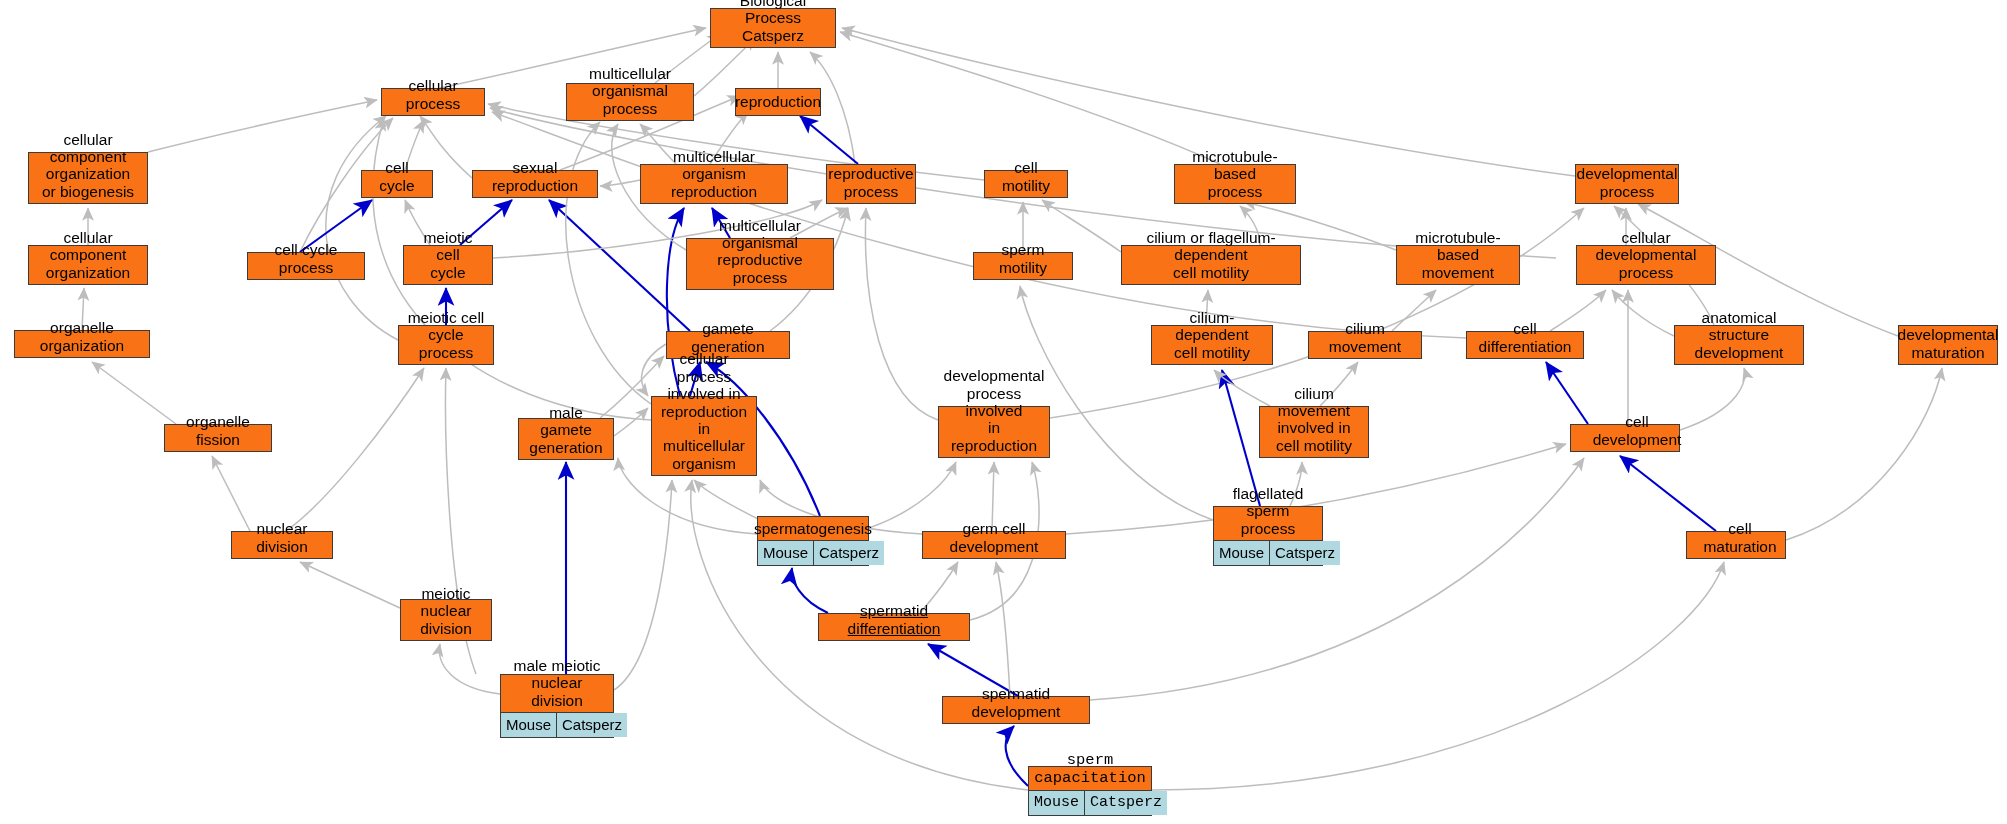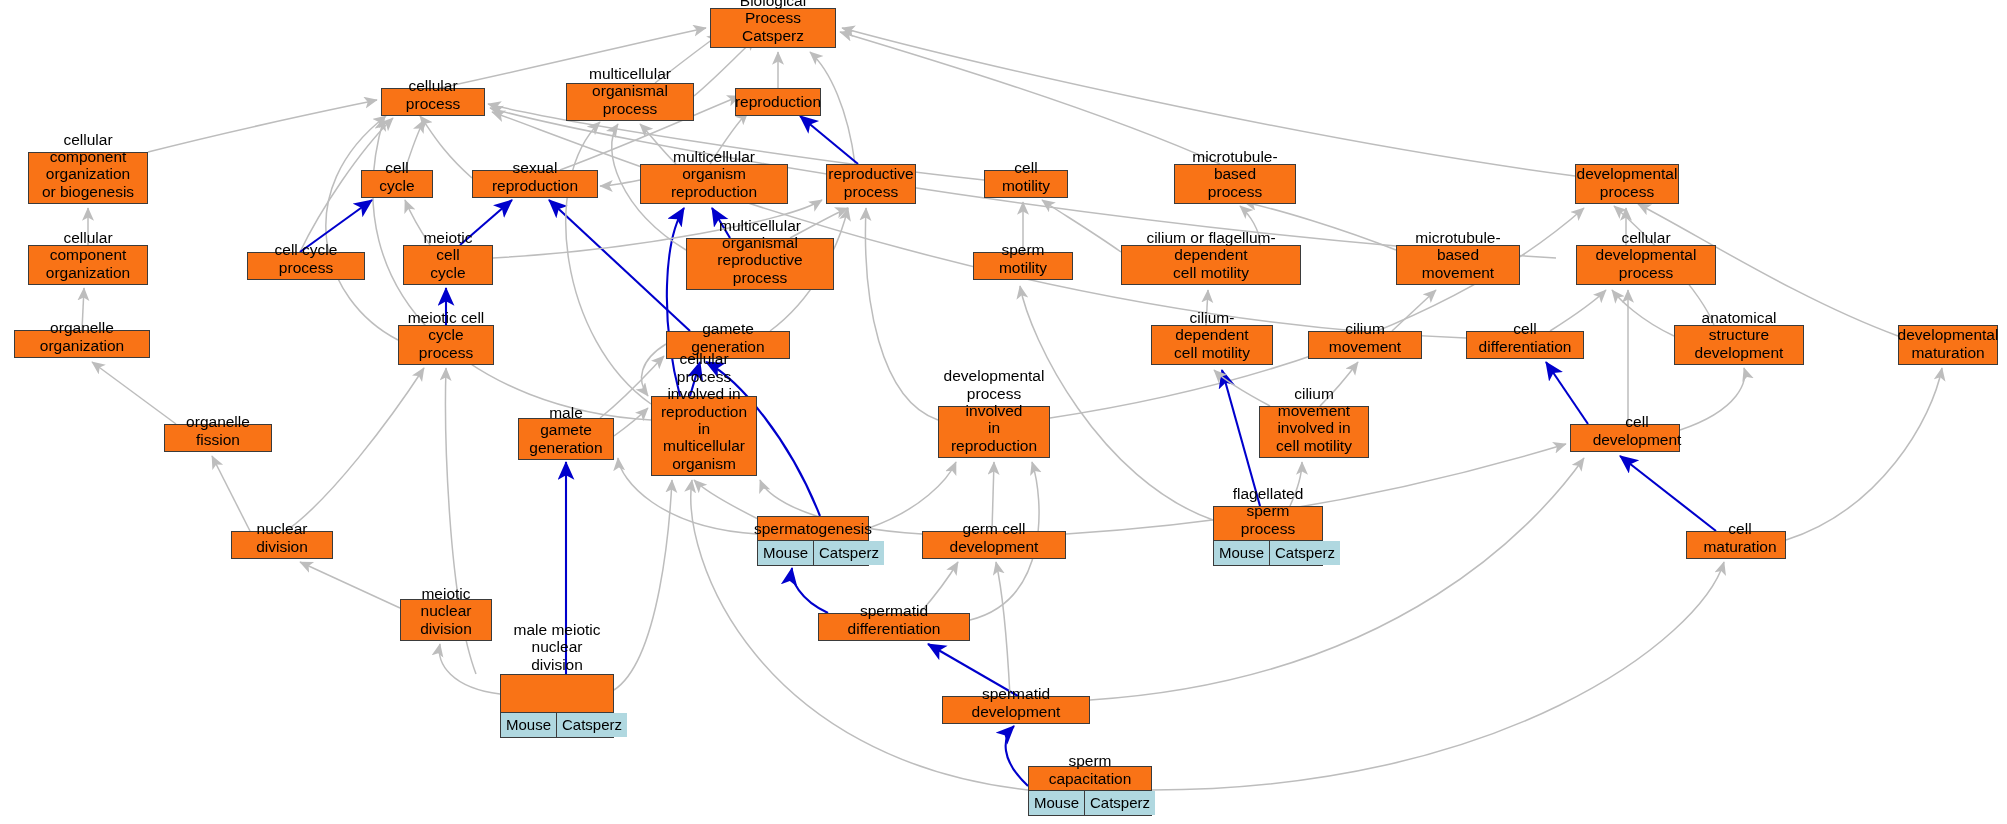--- a/index.html
+++ b/index.html
@@ -321,35 +321,35 @@
           <div class="go-badge" style="background: rgb(176, 216, 224);">Catsperz</div>
         </div>
       </div>
       <div class="go-node" style="left: 1686px; top: 531px; width: 100px; height: 28px; padding-left: 8px;">
         <div class="go-node-label">cell maturation</div>
       </div>
       <div class="go-node" style="left: 400px; top: 599px; width: 92px; height: 42px;">
         <div class="go-node-label">meiotic nuclear
 division</div>
       </div>
-      <div class="go-node" style="left: 818px; top: 613px; width: 152px; height: 28px;">
+      <div class="go-node" style="left: 818px; top: 613px; width: 152px; height: 28px; text-decoration: underline;">
         <div class="go-node-label">spermatid differentiation</div>
       </div>
-      <div class="go-node" style="left: 500px; top: 674px; width: 114px; height: 64px; gap: 36px;">
+      <div class="go-node" style="left: 500px; top: 674px; width: 114px; height: 64px;">
         <div class="go-node-label">male meiotic
 nuclear division</div>
         <div class="go-badges">
           <div class="go-badge" style="background: rgb(176, 216, 224);">Mouse</div>
           <div class="go-badge" style="background: rgb(176, 216, 224);">Catsperz</div>
         </div>
       </div>
       <div class="go-node" style="left: 942px; top: 696px; width: 148px; height: 28px;">
         <div class="go-node-label">spermatid development</div>
       </div>
-      <div class="go-node" style="left: 1028px; top: 766px; width: 124px; height: 50px;">
+      <div class="go-node" style="left: 1028px; top: 766px; width: 124px; height: 50px; font-family: Liberation Mono, monospace;">
         <div class="go-node-label">sperm capacitation</div>
         <div class="go-badges">
           <div class="go-badge" style="background: rgb(176, 216, 224);">Mouse</div>
           <div class="go-badge" style="background: rgb(176, 216, 224);">Catsperz</div>
         </div>
       </div>
     </div>
 
 </div>
 

